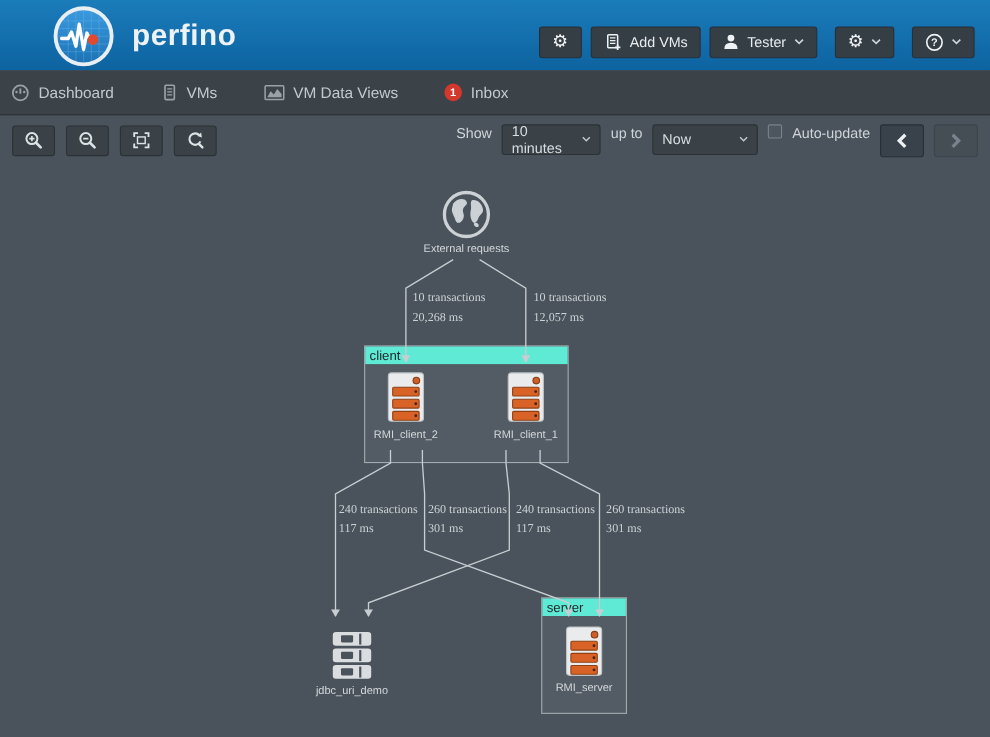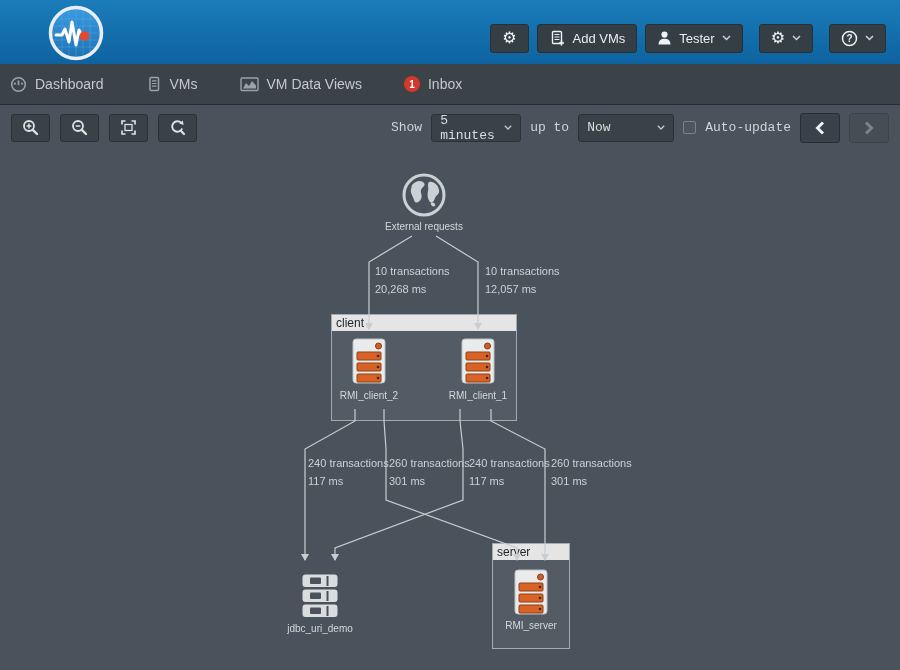--- a/index.html
+++ b/index.html
@@ -36,46 +36,46 @@
   .tab.active::after { content:""; position:absolute; left:-7px; right:-7px; bottom:0;
                        height:3px; background:#4f9fd4; }
   .badge { width:16px; height:16px; border-radius:50%; background:#d2382c; color:#fff;
            font-size:10px; font-weight:bold; display:flex; align-items:center; justify-content:center; }
 
   
   .toolbar { height:45px; background:#4a535b; display:flex; align-items:center; padding:0 11px; }
   .tool-group { display:flex; gap:10px; }
   .tbtn { width:39px; height:28px; background:#3a4248; border:1px solid #2b3237; border-radius:3px;
           display:flex; align-items:center; justify-content:center; cursor:pointer; }
-  .toolbar-right { margin-left:auto; display:flex; align-items:center; gap:9px;font-family:Liberation Mono, monospace; }
+  .toolbar-right { margin-left:auto; display:flex; gap:9px; }
   .tlabel { color:#ced4d8; font-size:13px; }
   .tselect { height:28px; background:#3a4248; border:1px solid #2b3237; border-radius:3px;
              color:#d8dde0; font-size:13px; display:flex; align-items:center;
              padding:0 8px; gap:8px; cursor:pointer; }
   .tselect .val { flex:1; }
   .sel-range { width:90px; }
   .sel-upto  { width:96px; }
   .checkbox { width:13px; height:13px; border:1px solid #79838b; border-radius:2px;
               background:#4d565e; cursor:pointer; }
   .navbtn { width:40px; height:30px; border-radius:3px; display:flex; align-items:center;
             justify-content:center; cursor:pointer; }
   .navbtn.prev { background:#39414a; border:1px solid #272e34; }
   .navbtn.next { background:#454e55; border:1px solid #3c444b; }
 
   
   .canvas { position:relative; width:900px; height:520px; background:#4a535b; }
   .edges-svg { position:absolute; left:0; top:0; z-index:2; pointer-events:none; }
   .group-box { position:absolute; z-index:1; border:1px solid rgba(190,197,202,.75);
                background:rgba(255,255,255,.055); }
-  .group-head { height:16px; background:#e5e5e5; color:#22272b; font-size:12px;
+  .group-head { height:16px; background:#5eead4; color:#22272b; font-size:12px;
                 line-height:16px; padding-left:4px; }
   .gnode { position:absolute; z-index:3; }
   .node-label { position:absolute; z-index:3; text-align:center; font-size:10px; color:#d3d8db; }
   .edge-label { position:absolute; z-index:3; font-size:11px; color:#cbd1d5; white-space:nowrap; }
-  .edge-label div { height:18px; }
+  .edge-label div { height:18px;font-family:Liberation Serif, serif; }
 </style>
 </head>
 <body>
 
 <div class="header">
   <div class="brand">
     <svg class="logo" viewBox="0 0 56 56">
       <defs>
         <linearGradient id="lg" x1="0" y1="0" x2="0" y2="1">
           <stop offset="0" stop-color="#3b9be0"></stop>
@@ -85,20 +85,21 @@
             <circle cx="28" cy="28" r="24"></circle>
           </clipPath>
       </defs>
       <circle cx="28" cy="28" r="25.5" fill="url(#lg)" stroke="#e9eef2" stroke-width="3.5"></circle>
       <g clip-path="url(#lc)" stroke="#6db3e8" stroke-width="0.6" opacity="0.55">
         <path d="M14,4V52 M21,4V52 M28,4V52 M35,4V52 M42,4V52 M4,14H52 M4,21H52 M4,28H52 M4,35H52 M4,42H52" fill="none"></path>
       </g>
       <polyline points="8,30 14,30 17,24 21,37 24,17 28,40 31,25 34,31 38,30" fill="none" stroke="#ffffff" stroke-width="3" stroke-linecap="round" stroke-linejoin="round"></polyline>
       <circle cx="36.5" cy="31" r="4.8" fill="#e2492e"></circle>
     </svg>
+    <div class="app-title">perfino</div>
   </div>
 
   <div class="header-actions">
     <button class="hbtn">
       <span class="glyph">⚙</span>
     </button>
     <button class="hbtn">
       <svg width="17" height="17" viewBox="0 0 17 17">
         <rect x="3.5" y="1.5" width="9" height="12" rx="1" fill="none" stroke="#eef2f4" stroke-width="1.4"></rect>
         <path d="M5.5,4.5h5 M5.5,7h5 M5.5,9.5h5" stroke="#eef2f4" stroke-width="1.1"></path>
@@ -191,21 +192,21 @@
         <path d="M13.2,9.5 A5.2,5.2 0 1 1 12.3,4" fill="none" stroke="#dde2e5" stroke-width="1.9"></path>
         <polygon points="13.8,1.5 14.6,6 10.4,4.6" fill="#dde2e5"></polygon>
         <path d="M11.8,11.8L15,15" stroke="#dde2e5" stroke-width="2.2" stroke-linecap="round"></path>
       </svg>
     </div>
   </div>
 
   <div class="toolbar-right">
     <span class="tlabel">Show</span>
     <div class="tselect sel-range">
-      <span class="val">5 minutes</span>
+      <span class="val">10 minutes</span>
       <svg width="8" height="5" viewBox="0 0 8 5">
         <polyline points="0.8,0.8 4,4 7.2,0.8" fill="none" stroke="#c4cace" stroke-width="1.3"></polyline>
       </svg>
     </div>
     <span class="tlabel">up to</span>
     <div class="tselect sel-upto">
       <span class="val">Now</span>
       <svg width="8" height="5" viewBox="0 0 8 5">
         <polyline points="0.8,0.8 4,4 7.2,0.8" fill="none" stroke="#c4cace" stroke-width="1.3"></polyline>
       </svg>

